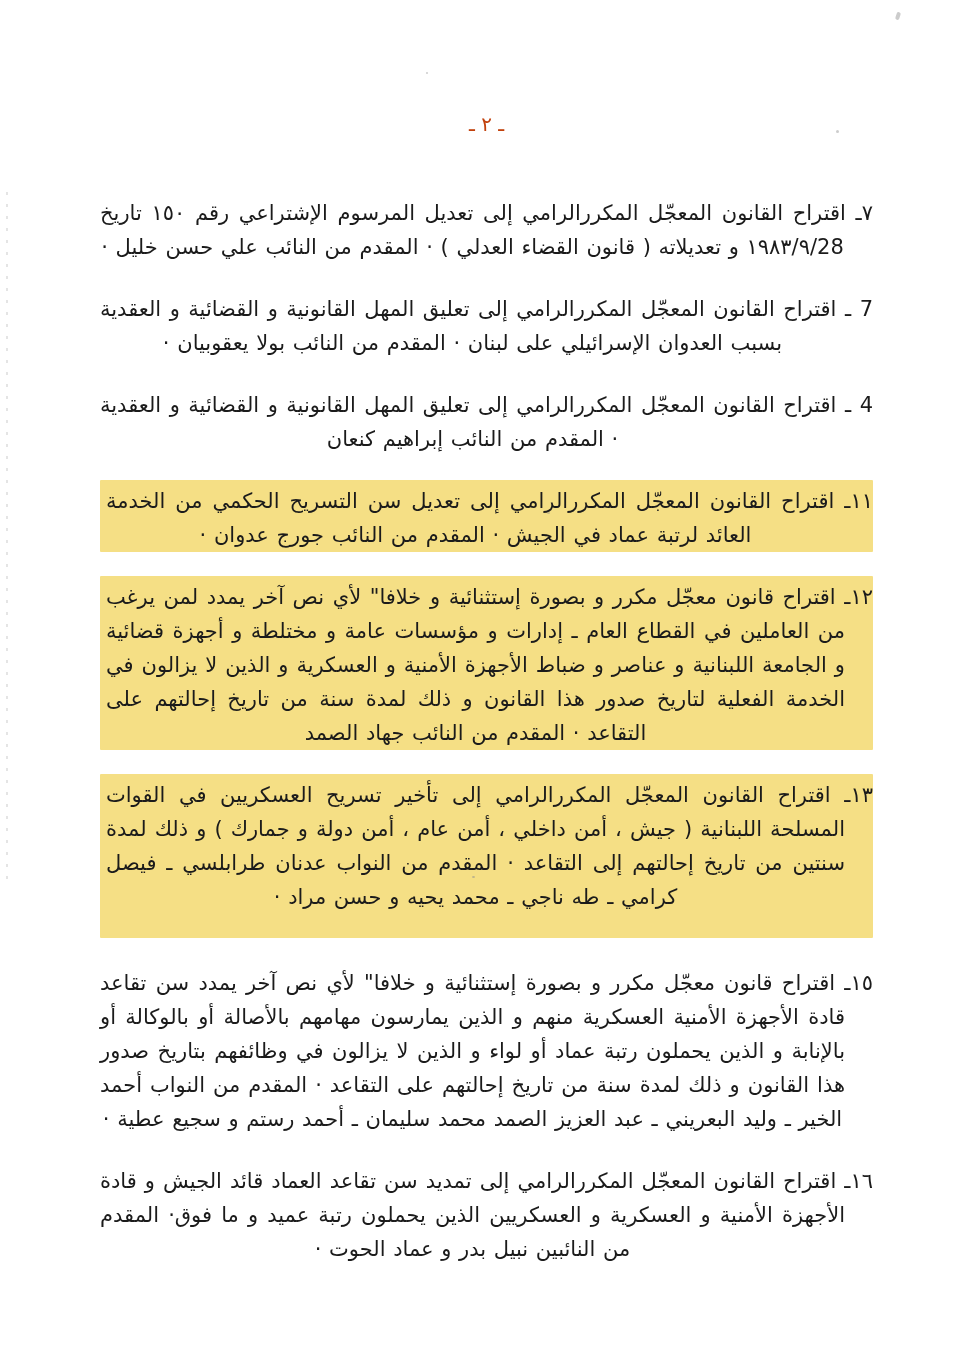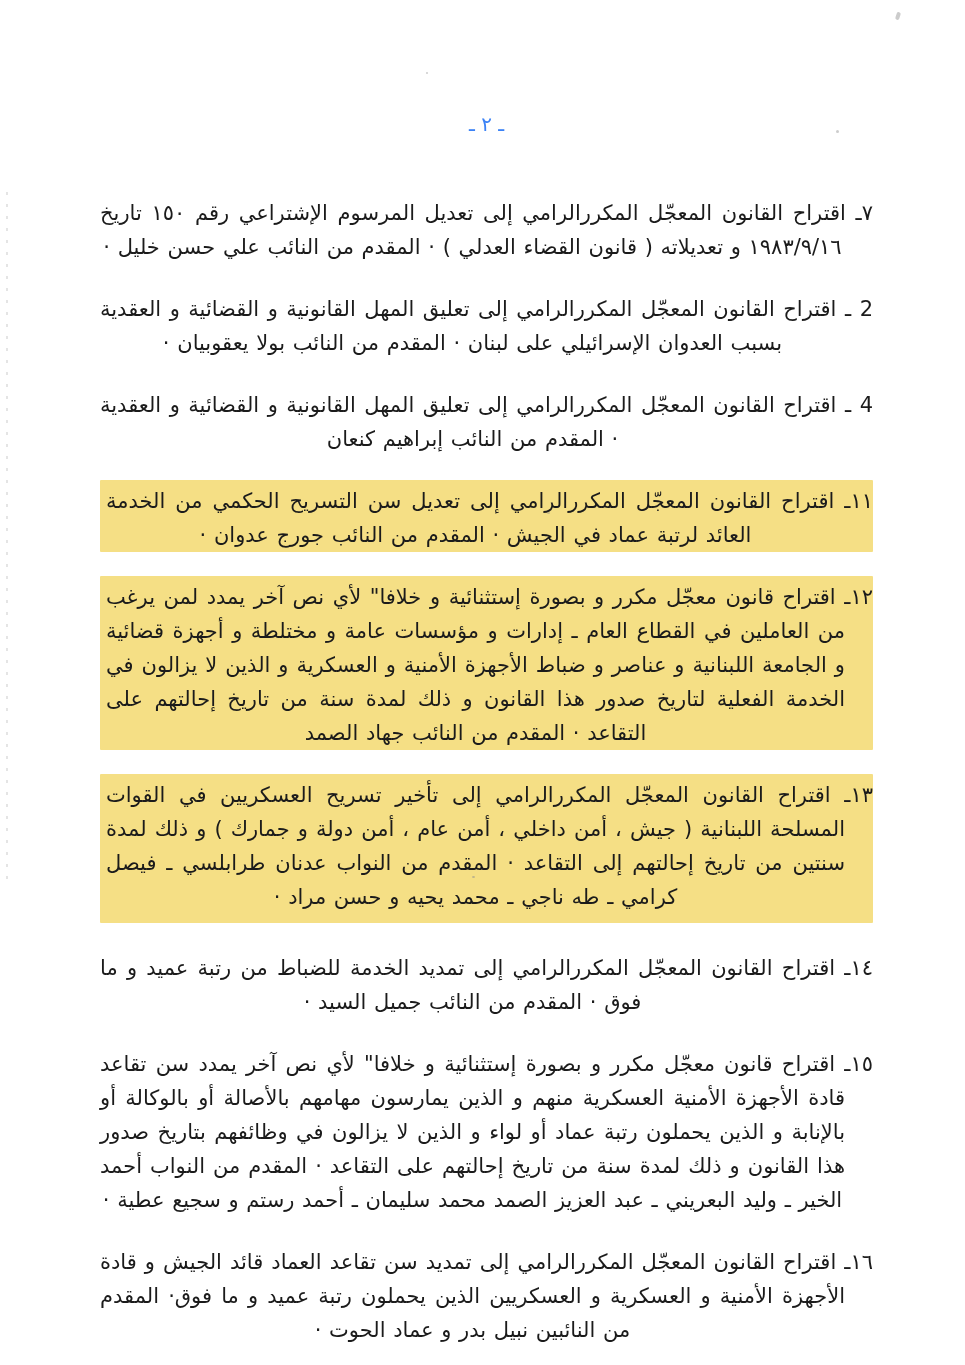--- a/index.html
+++ b/index.html
@@ -11,21 +11,21 @@
     overflow:hidden;
     font-family:"DejaVu Sans",sans-serif;
     color:#1b1b1b;
     direction:rtl;
   }
   .page-number{
     position:absolute;
     top:112px;right:92px;left:100px;
     text-align:center;
     font-size:20px;
-    color:#3b82f6;
+    color:#c2410c;
   }
   .content{
     position:absolute;
     top:196px;right:92px;left:100px;
   }
   p.item{
     margin:0 0 28px 0;
     font-size:21px;
     line-height:34px;
     text-align:justify;
@@ -34,21 +34,21 @@
     padding:0 28px 0 0;     
     text-indent:-28px;      
     word-spacing:1px;
   }
   p.item.hl{
     padding-top:4px;
     padding-left:6px;
     margin-top:-4px;
     border-radius:1px;
   }
-  p.item.pad-b{ padding-bottom:9px; }
+  p.item.pad-b{ padding-bottom:24px; }
   .num{ white-space:nowrap; }
   
   .edge-dots{
     position:absolute;
     top:192px;left:6px;     
     width:2px;height:695px;
     background:repeating-linear-gradient(to bottom,rgba(80,80,80,0.30) 0 3px,transparent 3px 12px);
     opacity:.5;
   }
   .speck{ position:absolute;background:#8f8f8f;border-radius:50%;opacity:.45; }
@@ -60,34 +60,33 @@
 </style>
 </head>
 <body>
 
 <div class="page" style="background-color: rgb(255, 255, 255); color: rgb(27, 27, 27);">
 
   <div class="page-number">ـ ٢ ـ</div>
 
   <div class="content">
 
-    <p class="item"><span class="num">٧ـ</span> <span>اقتراح القانون المعجّل المكررالرامي إلى تعديل المرسوم الإشتراعي رقم ١٥٠ تاريخ ١٩٨٣/٩/١٦ و تعديلاته ( قانون القضاء العدلي ) · المقدم من النائب علي حسن خليل ·</span></p>
+    <p class="item"><span class="num">٧ـ</span> <span>اقتراح القانون المعجّل المكررالرامي إلى تعديل المرسوم الإشتراعي رقم ١٥٠ تاريخ ١٩٨٣/٩/28 و تعديلاته ( قانون القضاء العدلي ) · المقدم من النائب علي حسن خليل ·</span></p>
 
-    <p class="item"><span class="num">2 ـ</span> <span>اقتراح القانون المعجّل المكررالرامي إلى تعليق المهل القانونية و القضائية و العقدية بسبب العدوان الإسرائيلي على لبنان · المقدم من النائب بولا يعقوبيان ·</span></p>
+    <p class="item"><span class="num">7 ـ</span> <span>اقتراح القانون المعجّل المكررالرامي إلى تعليق المهل القانونية و القضائية و العقدية بسبب العدوان الإسرائيلي على لبنان · المقدم من النائب بولا يعقوبيان ·</span></p>
 
     <p class="item"><span class="num">4 ـ</span> <span>اقتراح القانون المعجّل المكررالرامي إلى تعليق المهل القانونية و القضائية و العقدية · المقدم من النائب إبراهيم كنعان</span></p>
 
 
     <p class="item hl" style="background-color: rgb(245, 223, 133);"><span class="num">١١ـ</span> <span>اقتراح القانون المعجّل المكررالرامي إلى تعديل سن التسريح الحكمي من الخدمة العائد لرتبة عماد في الجيش · المقدم من النائب جورج عدوان ·</span></p>
 
     <p class="item hl" style="background-color: rgb(245, 223, 133);"><span class="num">١٢ـ</span> <span>اقتراح قانون معجّل مكرر و بصورة إستثنائية و خلافا" لأي نص آخر يمدد لمن يرغب من العاملين في القطاع العام ـ إدارات و مؤسسات عامة و مختلطة و أجهزة قضائية و الجامعة اللبنانية و عناصر و ضباط الأجهزة الأمنية و العسكرية و الذين لا يزالون في الخدمة الفعلية لتاريخ صدور هذا القانون و ذلك لمدة سنة من تاريخ إحالتهم على التقاعد · المقدم من النائب جهاد الصمد</span></p>
 
     <p class="item pad-b hl" style="background-color: rgb(245, 223, 133);"><span class="num">١٣ـ</span> <span>اقتراح القانون المعجّل المكررالرامي إلى تأخير تسريح العسكريين في القوات المسلحة اللبنانية ( جيش ، أمن داخلي ، أمن عام ، أمن دولة و جمارك ) و ذلك لمدة سنتين من تاريخ إحالتهم إلى التقاعد · المقدم من النواب عدنان طرابلسي ـ فيصل كرامي ـ طه ناجي ـ محمد يحيه و حسن مراد ·</span></p>
 
-    <p class="item"><span class="num">١٤ـ</span> <span>اقتراح القانون المعجّل المكررالرامي إلى تمديد الخدمة للضباط من رتبة عميد و ما فوق · المقدم من النائب جميل السيد ·</span></p>
 
     <p class="item"><span class="num">١٥ـ</span> <span>اقتراح قانون معجّل مكرر و بصورة إستثنائية و خلافا" لأي نص آخر يمدد سن تقاعد قادة الأجهزة الأمنية العسكرية منهم و الذين يمارسون مهامهم بالأصالة أو بالوكالة أو بالإنابة و الذين يحملون رتبة عماد أو لواء و الذين لا يزالون في وظائفهم بتاريخ صدور هذا القانون و ذلك لمدة سنة من تاريخ إحالتهم على التقاعد · المقدم من النواب أحمد الخير ـ وليد البعريني ـ عبد العزيز الصمد محمد سليمان ـ أحمد رستم و سجيع عطية ·</span></p>
 
     <p class="item"><span class="num">١٦ـ</span> <span>اقتراح القانون المعجّل المكررالرامي إلى تمديد سن تقاعد العماد قائد الجيش و قادة الأجهزة الأمنية و العسكرية و العسكريين الذين يحملون رتبة عميد و ما فوق· المقدم من النائبين نبيل بدر و عماد الحوت ·</span></p>
 
   </div>
 
   <div class="edge-dots"></div>
   <div class="speck sp1"></div>
   <div class="speck sp2"></div>

